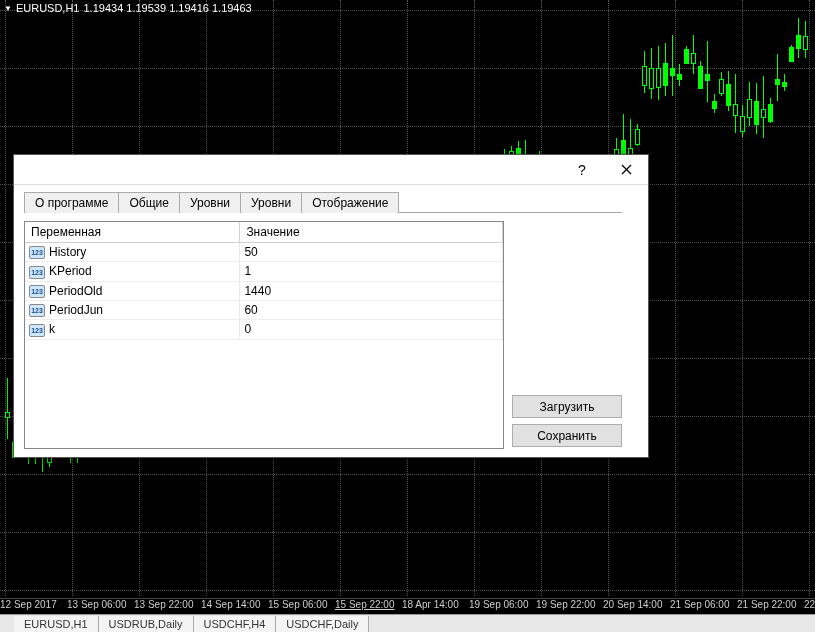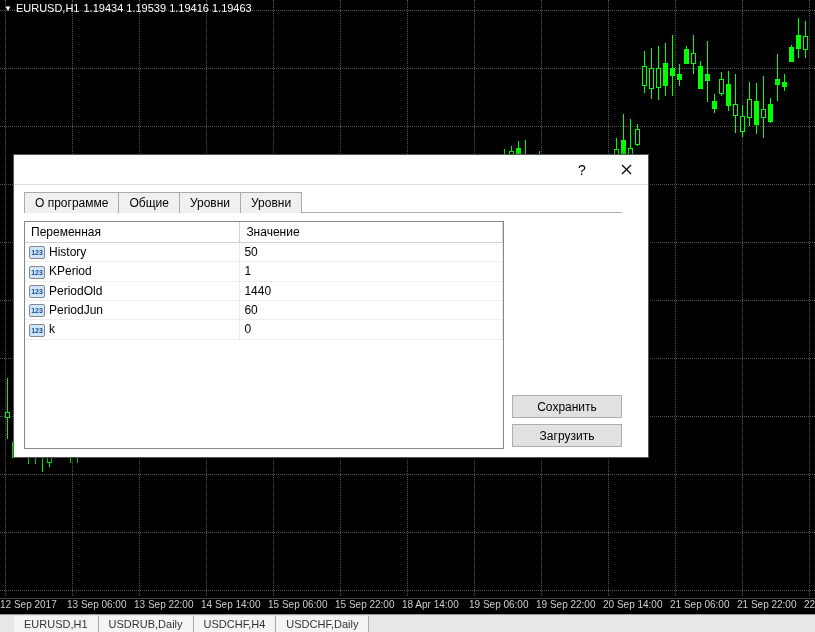--- a/index.html
+++ b/index.html
@@ -740,21 +740,21 @@
         <div class="wick" style="top: 20.5293px; height: 37.838px;"></div>
         <div class="body" style="top: 36.0563px; height: 14.3516px;"></div>
       </div>
     </div>
   <div class="xaxis" id="xaxis">
       <span style="left: 0px;">12 Sep 2017</span>
       <span style="left: 67px;">13 Sep 06:00</span>
       <span style="left: 134px;">13 Sep 22:00</span>
       <span style="left: 201px;">14 Sep 14:00</span>
       <span style="left: 268px;">15 Sep 06:00</span>
-      <span style="left: 335px;">15 Sep 22:00</span>
+      <span style="left: 335px; text-decoration: underline;">15 Sep 22:00</span>
       <span style="left: 402px;">18 Apr 14:00</span>
       <span style="left: 469px;">19 Sep 06:00</span>
       <span style="left: 536px;">19 Sep 22:00</span>
       <span style="left: 603px;">20 Sep 14:00</span>
       <span style="left: 670px; text-align: center;">21 Sep 06:00</span>
       <span style="left: 737px;">21 Sep 22:00</span>
       <span style="left: 804px;">22 Sep 14:</span>
     </div>
 </div>
 
@@ -776,20 +776,21 @@
         <line x1="10" y1="1" x2="1" y2="10" stroke="#000" stroke-width="1.2"></line>
       </svg>
     </span>
   </div>
   <div class="dlg-body">
     <div class="tab-row" id="dlg-tabs">
         <div class="tab">О программе</div>
         <div class="tab">Общие</div>
         <div class="tab">Уровни</div>
         <div class="tab">Уровни</div>
+        <div class="tab">Отображение</div>
       </div>
     <div class="params-area">
       <div class="param-table-wrap">
         <table class="param-table">
           <thead>
             <tr>
               <th style="width:45%;">Переменная</th>
               <th>Значение</th>
             </tr>
           </thead>
@@ -811,18 +812,18 @@
                 <td>60</td>
               </tr>
               <tr>
                 <td><span class="type-icon type-123">123</span><span>k</span></td>
                 <td>0</td>
               </tr>
             </tbody>
         </table>
       </div>
       <div class="side-buttons">
+        <button class="win-btn">Загрузить</button>
         <button class="win-btn">Сохранить</button>
-        <button class="win-btn">Загрузить</button>
       </div>
     </div>
   </div>
 </div>
 
 </body></html>

